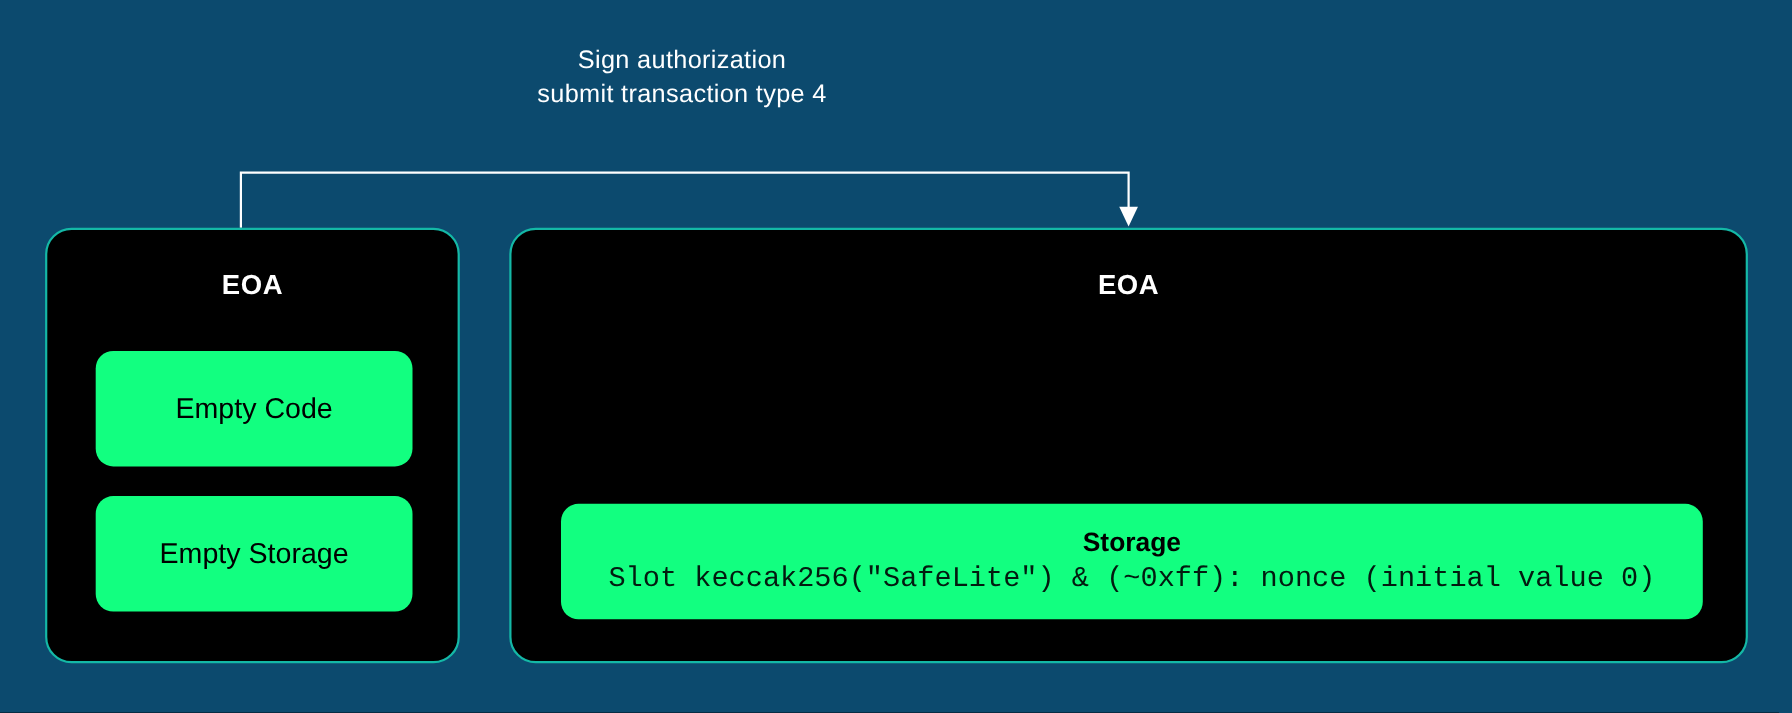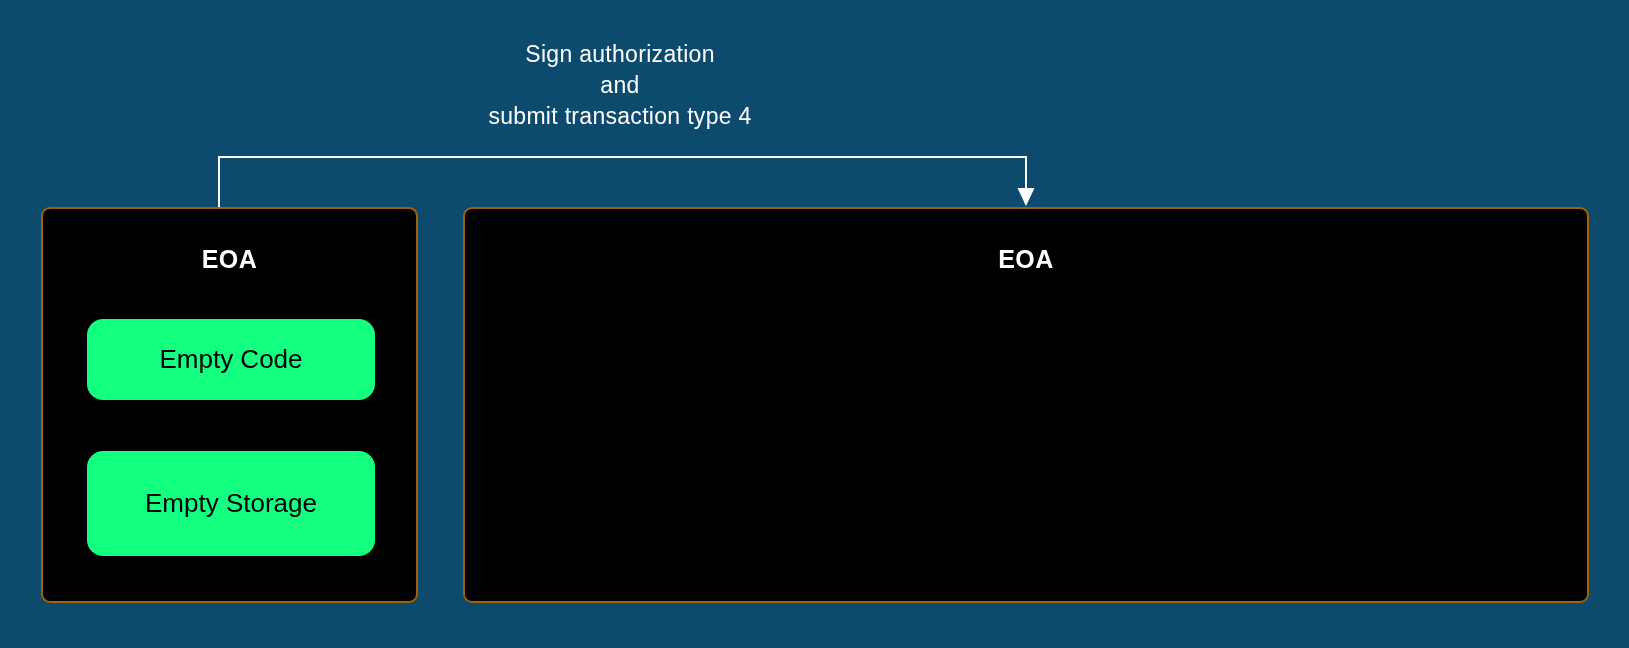--- a/index.html
+++ b/index.html
@@ -38,22 +38,22 @@
     width: 1629px;
     height: 648px;
     pointer-events: none;
   }
 
   
   .account-box {
     position: absolute;
     box-sizing: border-box;
     background: #000000;
-    border: 2px solid #a16207;
-    border-radius: 9px;
+    border: 2px solid #14b8a6;
+    border-radius: 24px;
   }
   .account-box.left {
     left: 41px;
     top: 207px;
     width: 377px;
     height: 396px;
   }
   .account-box.right {
     left: 463px;
     top: 207px;
@@ -99,35 +99,34 @@
   .pill .pill-code {
     font-family: "Liberation Mono", monospace;
     font-size: 26px;
     font-weight: 400;
     color: #031b10;
     line-height: 33px;
     white-space: nowrap;
   }
 
   
-  .pill.empty-code    { left: 44px;  top: 110px; width: 288px; height: 81px; }
+  .pill.empty-code    { left: 44px;  top: 110px; width: 288px; height: 105px; }
   .pill.empty-storage { left: 44px;  top: 242px; width: 288px; height: 105px; }
 
   
   .pill.code-box    { left: 365px; top: 109px; width: 394px;  height: 104px; }
   .pill.storage-box { left: 45px;  top: 249px; width: 1038px; height: 105px; }
 </style>
 </head>
 <body>
 
 <div class="canvas">
 
   <div class="arrow-label">
     <div>Sign authorization</div>
-    <div>and</div>
     <div>submit transaction type 4</div>
   </div>
 
   <svg class="arrow-svg" viewBox="0 0 1629 648" aria-hidden="true">
     <polyline points="219,207 219,157 1026,157 1026,190" fill="none" stroke="#ffffff" stroke-width="2"></polyline>
     <polygon points="1026,206 1017.5,188 1034.5,188" fill="#ffffff"></polygon>
   </svg>
 
   <div class="account-box left">
     <div class="account-title">EOA</div>
@@ -136,15 +135,19 @@
     </div>
     <div class="pill empty-storage">
       <div class="pill-label">Empty Storage</div>
     </div>
   </div>
 
   <div class="account-box right">
     <div class="account-title">EOA</div>
 
 
+    <div class="pill storage-box">
+      <div class="pill-title">Storage</div>
+      <div class="pill-code">Slot keccak256("SafeLite") &amp; (~0xff): nonce (initial value 0)</div>
+    </div>
   </div>
 
 </div>
 
 </body></html>

